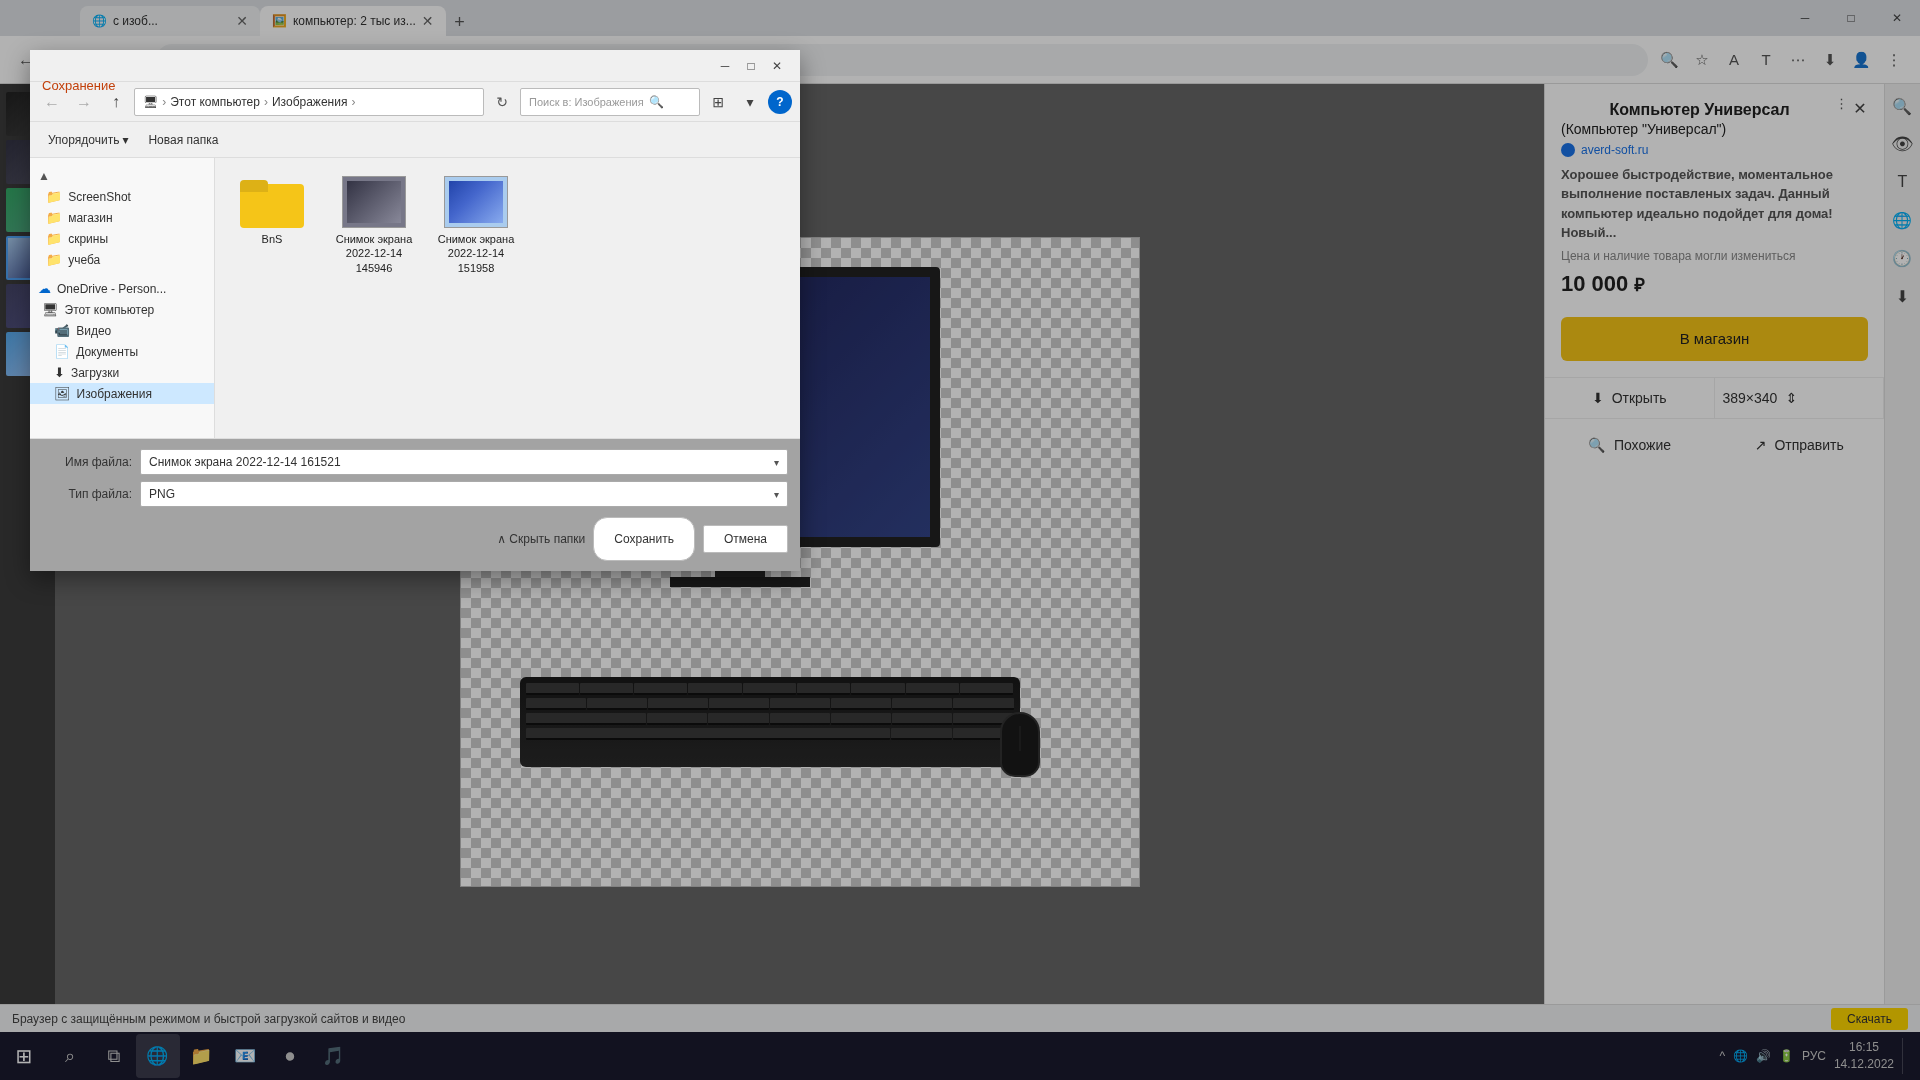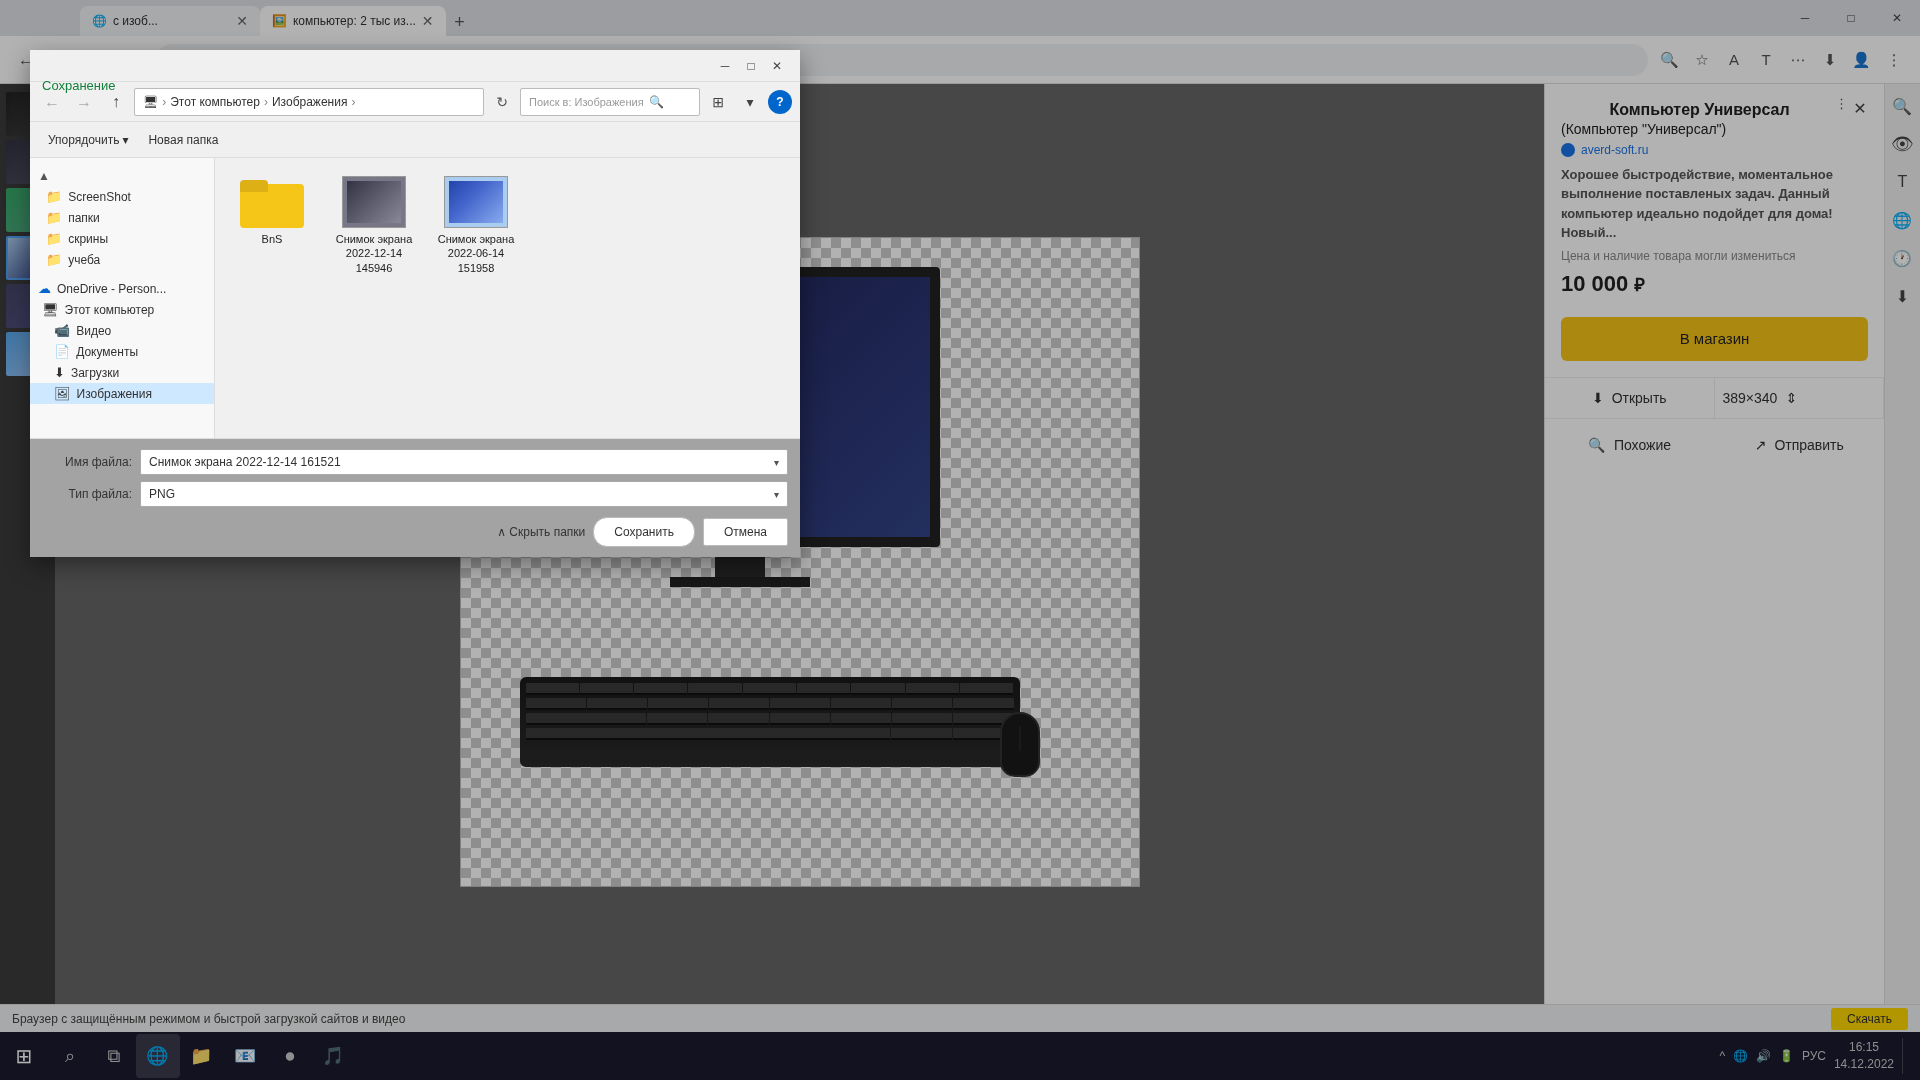--- a/index.html
+++ b/index.html
@@ -355,21 +355,21 @@
       height: 32px;
       display: flex;
       align-items: center;
       padding: 0 12px;
       justify-content: space-between;
       border-bottom: 1px solid #ddd;
     }
 
     .dialog-title {
       font-size: 13px;
-      color: #15803d;
+      color: #c2410c;
       margin-top: 40px;
     }
 
     .dialog-controls {
       display: flex;
       gap: 4px;
     }
 
     .dialog-ctrl-btn {
       width: 22px; height: 22px;
@@ -615,21 +615,21 @@
     .toggle-folders {
       font-size: 12px;
       color: #333;
       cursor: pointer;
       display: flex;
       align-items: flex-end;
       gap: 4px;
     }
 
     .btn-save {
-      height: 30px;
+      height: 44px;
       padding: 0 20px;
       background: #fff;
       border: 1px solid #bbb;
       border-radius: 14px;
       font-size: 12px;
       color: #333;
       cursor: pointer;
     }
 
     .btn-cancel {
@@ -1007,21 +1007,21 @@
         <span>▲</span>
       </div>
 
       <div class="nav-item-folder">
         <span style="font-size:13px;">📁</span>
         <span>ScreenShot</span>
       </div>
 
       <div class="nav-item-folder">
         <span style="font-size:13px;">📁</span>
-        <span>папки</span>
+        <span>магазин</span>
       </div>
 
       <div class="nav-item-folder">
         <span style="font-size:13px;">📁</span>
         <span>скрины</span>
       </div>
 
       <div class="nav-item-folder">
         <span style="font-size:13px;">📁</span>
         <span>учеба</span>
@@ -1069,21 +1069,21 @@
 
 
 
       <div class="file-item">
         <div class="screenshot-thumb"></div>
         <div class="file-name">Снимок экрана 2022-12-14 145946</div>
       </div>
 
       <div class="file-item">
         <div class="screenshot-thumb screenshot-thumb2"></div>
-        <div class="file-name">Снимок экрана 2022-06-14 151958</div>
+        <div class="file-name">Снимок экрана 2022-12-14 151958</div>
       </div>
 
     </div>
   </div>
 
   <div class="dialog-bottom">
 
     <div class="dialog-field-row">
       <div class="field-label">Имя файла:</div>
       <div class="field-input">

